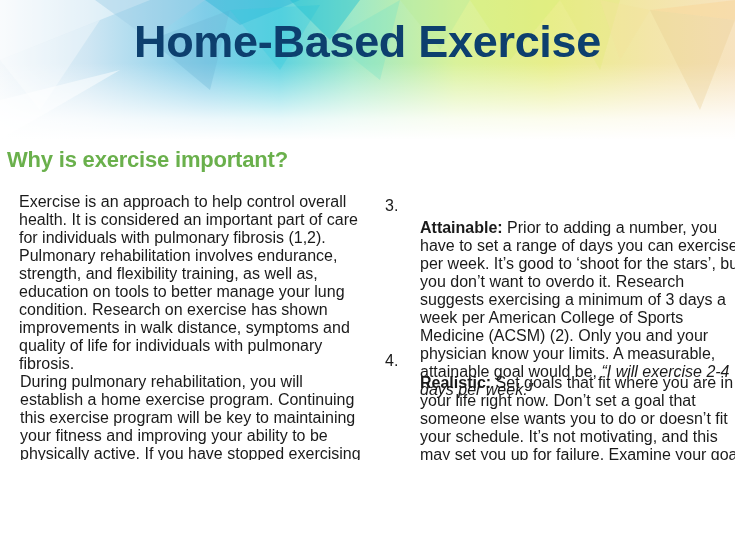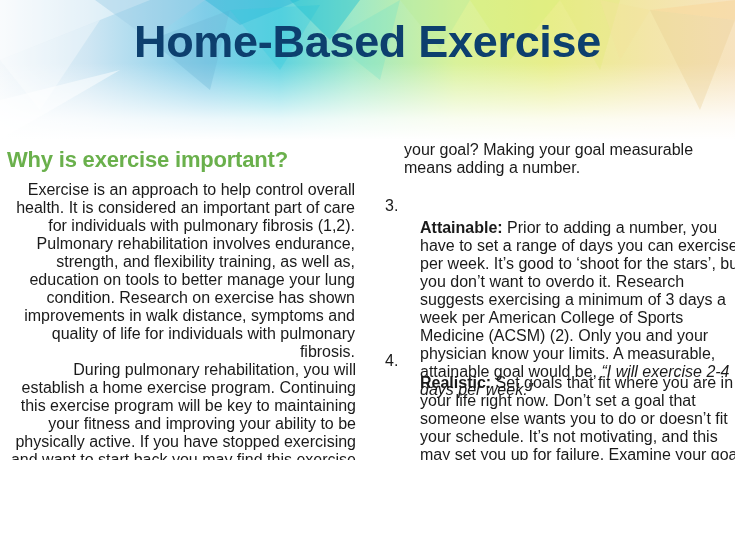--- a/index.html
+++ b/index.html
@@ -56,23 +56,22 @@
       left: 7px;
       top: 147px;
       margin: 0;
       font-size: 22px;
       font-weight: bold;
       color: #6ab04c;
       letter-spacing: -0.2px;
     }
     .para {
       position: absolute;
-      margin: 0;
+      margin: 12px;
       width: 348px;
-      text-align: right;
     }
     .p1 { left: 7px; top: 181px; }
     .p2 { left: 8px; top: 361px; }
     .r-cont {
       position: absolute;
       left: 404px;
       top: 141px;
       width: 330px;
       margin: 0;
     }
@@ -125,21 +124,20 @@
     </svg>
     <h1 class="title">
       <span>Home-Based Exercise</span><br>
     </h1>
   </div>
 
   <h2 class="section-heading">Why is exercise important?</h2>
   <p class="para p1">Exercise is an approach to help control overall health. It is considered an important part of care for individuals with pulmonary fibrosis (1,2). Pulmonary rehabilitation involves endurance, strength, and flexibility training, as well as, education on tools to better manage your lung condition. Research on exercise has shown improvements in walk distance, symptoms and quality of life for individuals with pulmonary fibrosis.</p>
   <p class="para p2">During pulmonary rehabilitation, you will establish a home exercise program. Continuing this exercise program will be key to maintaining your fitness and improving your ability to be physically active. If you have stopped exercising and want to start back you may find this exercise guide helpful. The resources below should only be used with the involvement and agreement of your health care provider who knows you best.</p>
 
-  <p class="r-cont">your goal? Making your goal measurable means adding a number.</p>
 
   <div class="list-item li3">
     <span class="list-num">3.</span>
     <p class="list-body"><span class="term">Attainable:</span><span> Prior to adding a number, you have to set a range of days you can exercise per week. It’s good to ‘shoot for the stars’, but you don’t want to overdo it. Research suggests exercising a minimum of 3 days a week per American College of Sports Medicine (ACSM) (2). Only you and your physician know your limits. A measurable, attainable goal would be, </span><span class="quote">“I will exercise 2-4 days per week.”</span></p>
   </div>
 
   <div class="list-item li4">
     <span class="list-num">4.</span>
     <p class="list-body"><span class="term">Realistic:</span><span> Set goals that fit where you are in your life right now. Don’t set a goal that someone else wants you to do or doesn’t fit your schedule. It’s not motivating, and this may set you up for failure. Examine your goal so far. Does it seem realistic to you? If so, let’s continue. If this isn’t the right time in your life to focus on this goal, then choose something that is motivating to you.</span></p>
   </div>

